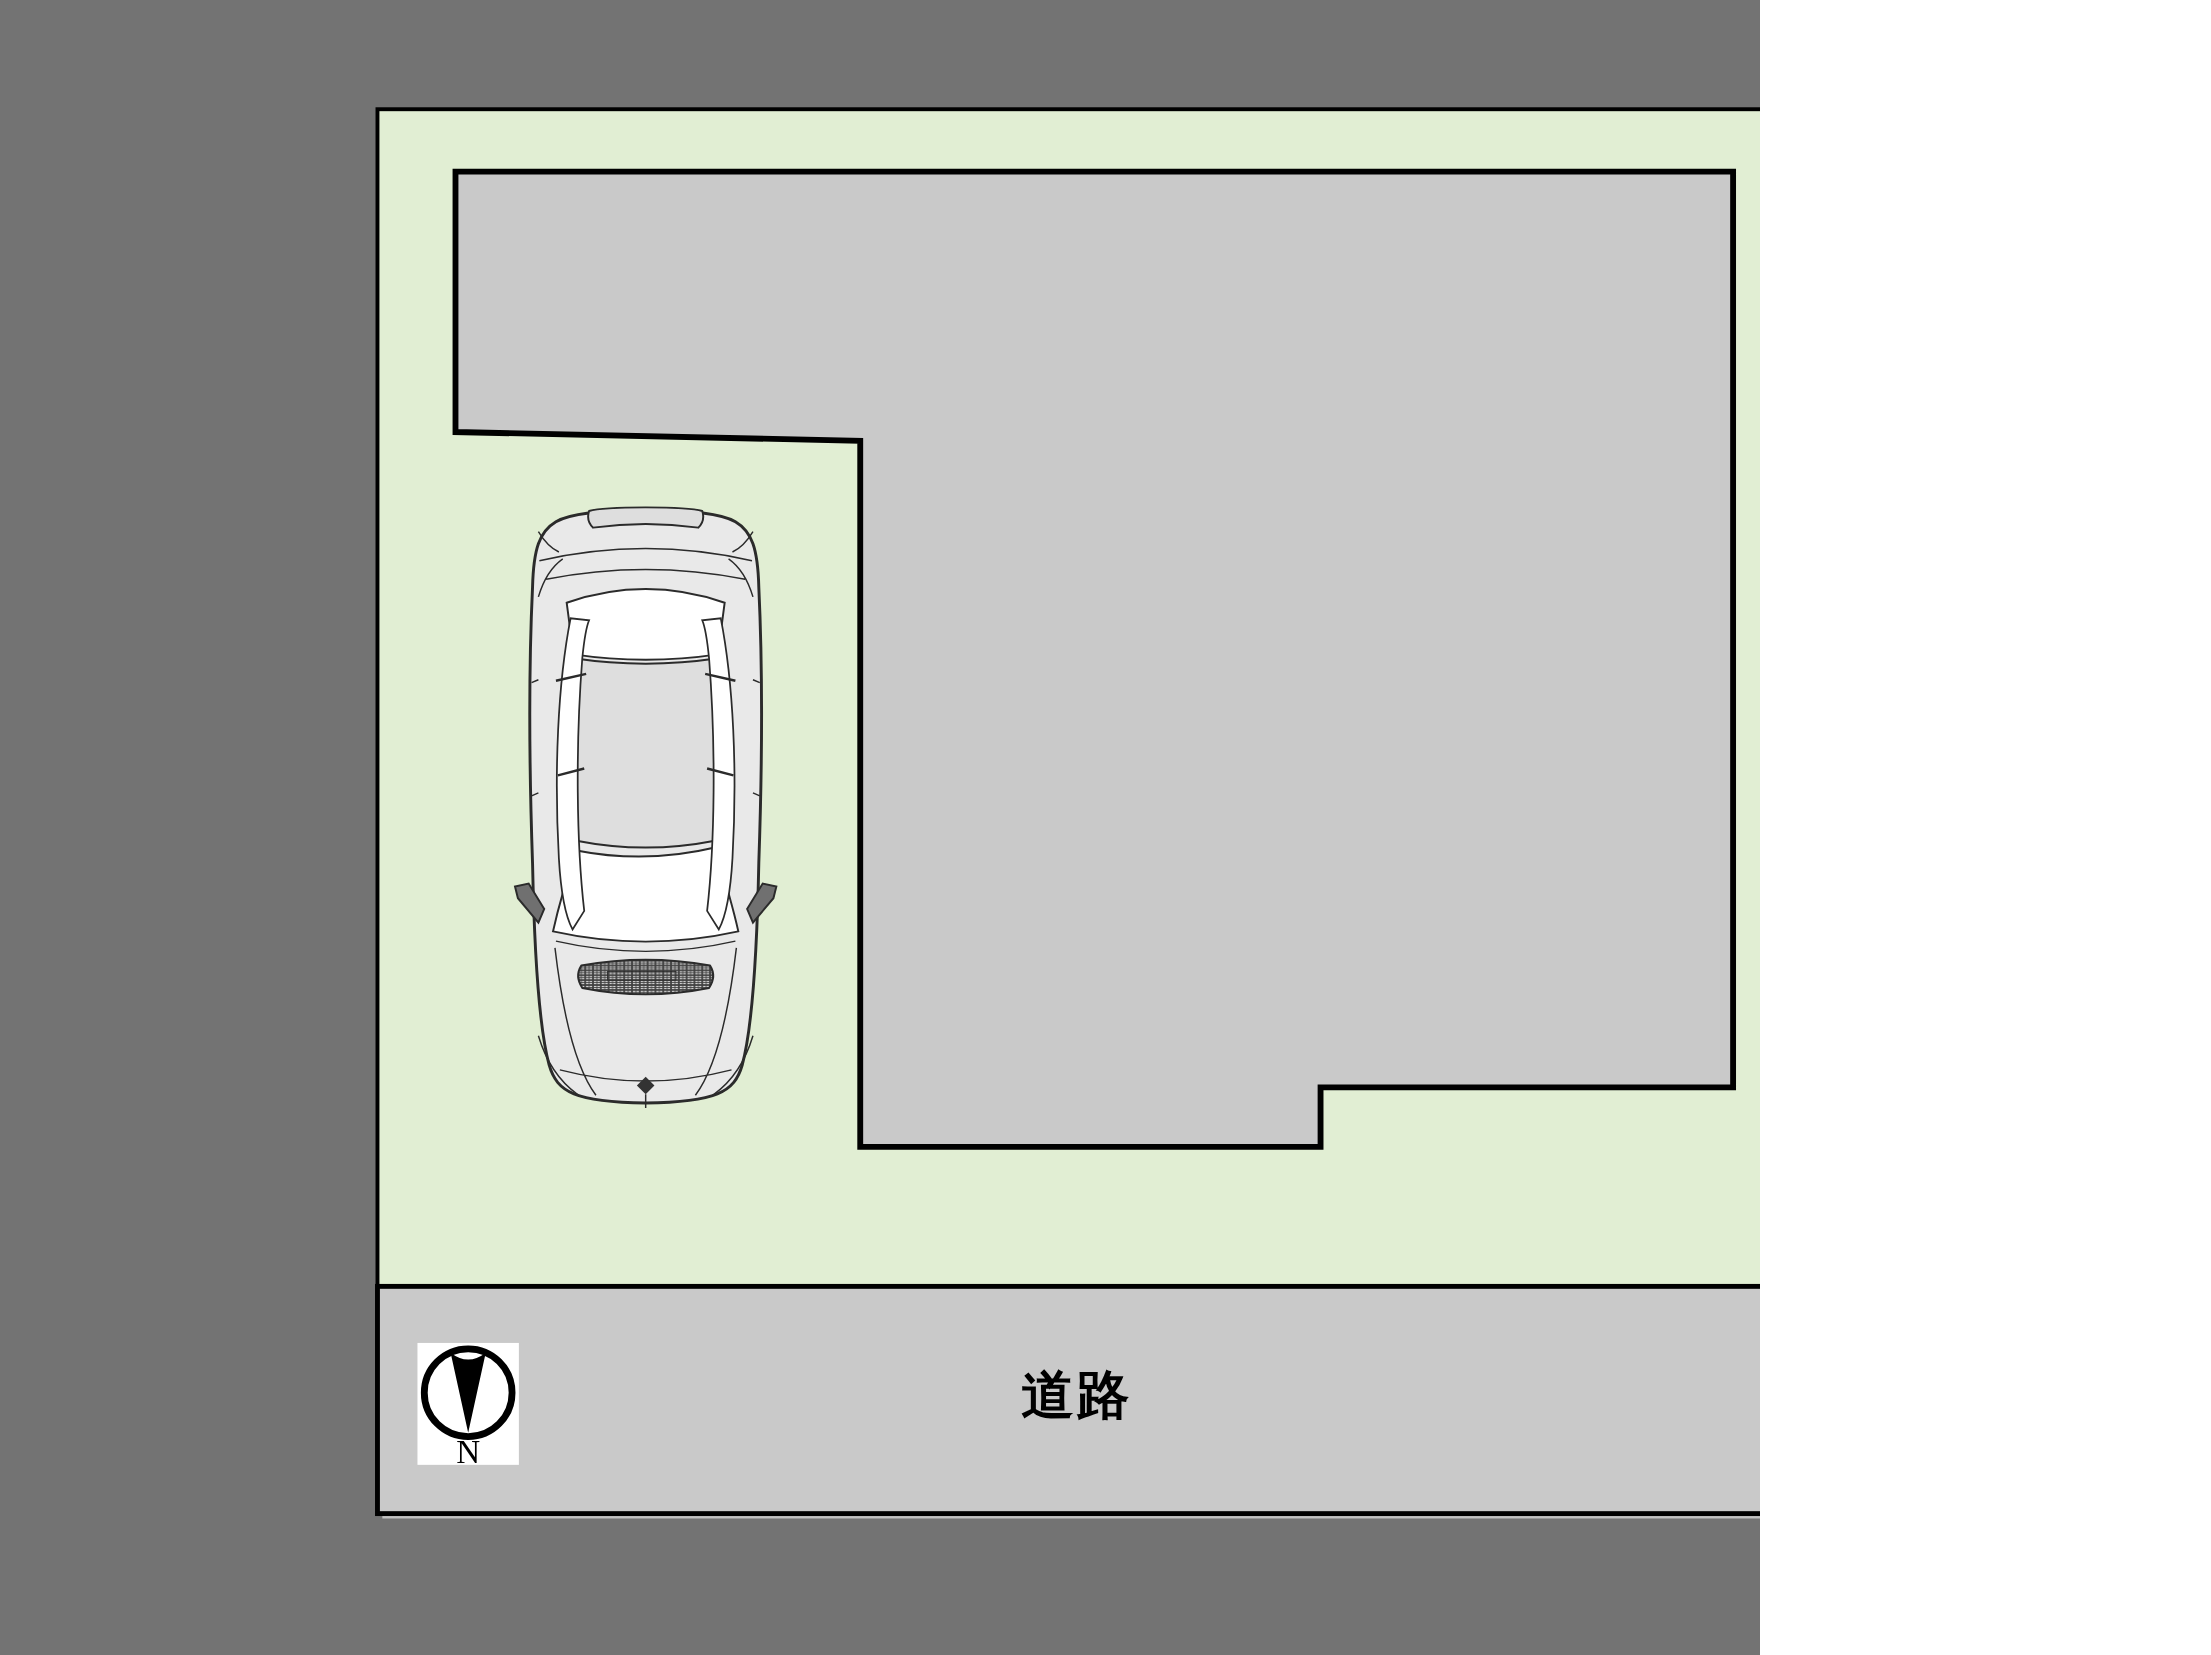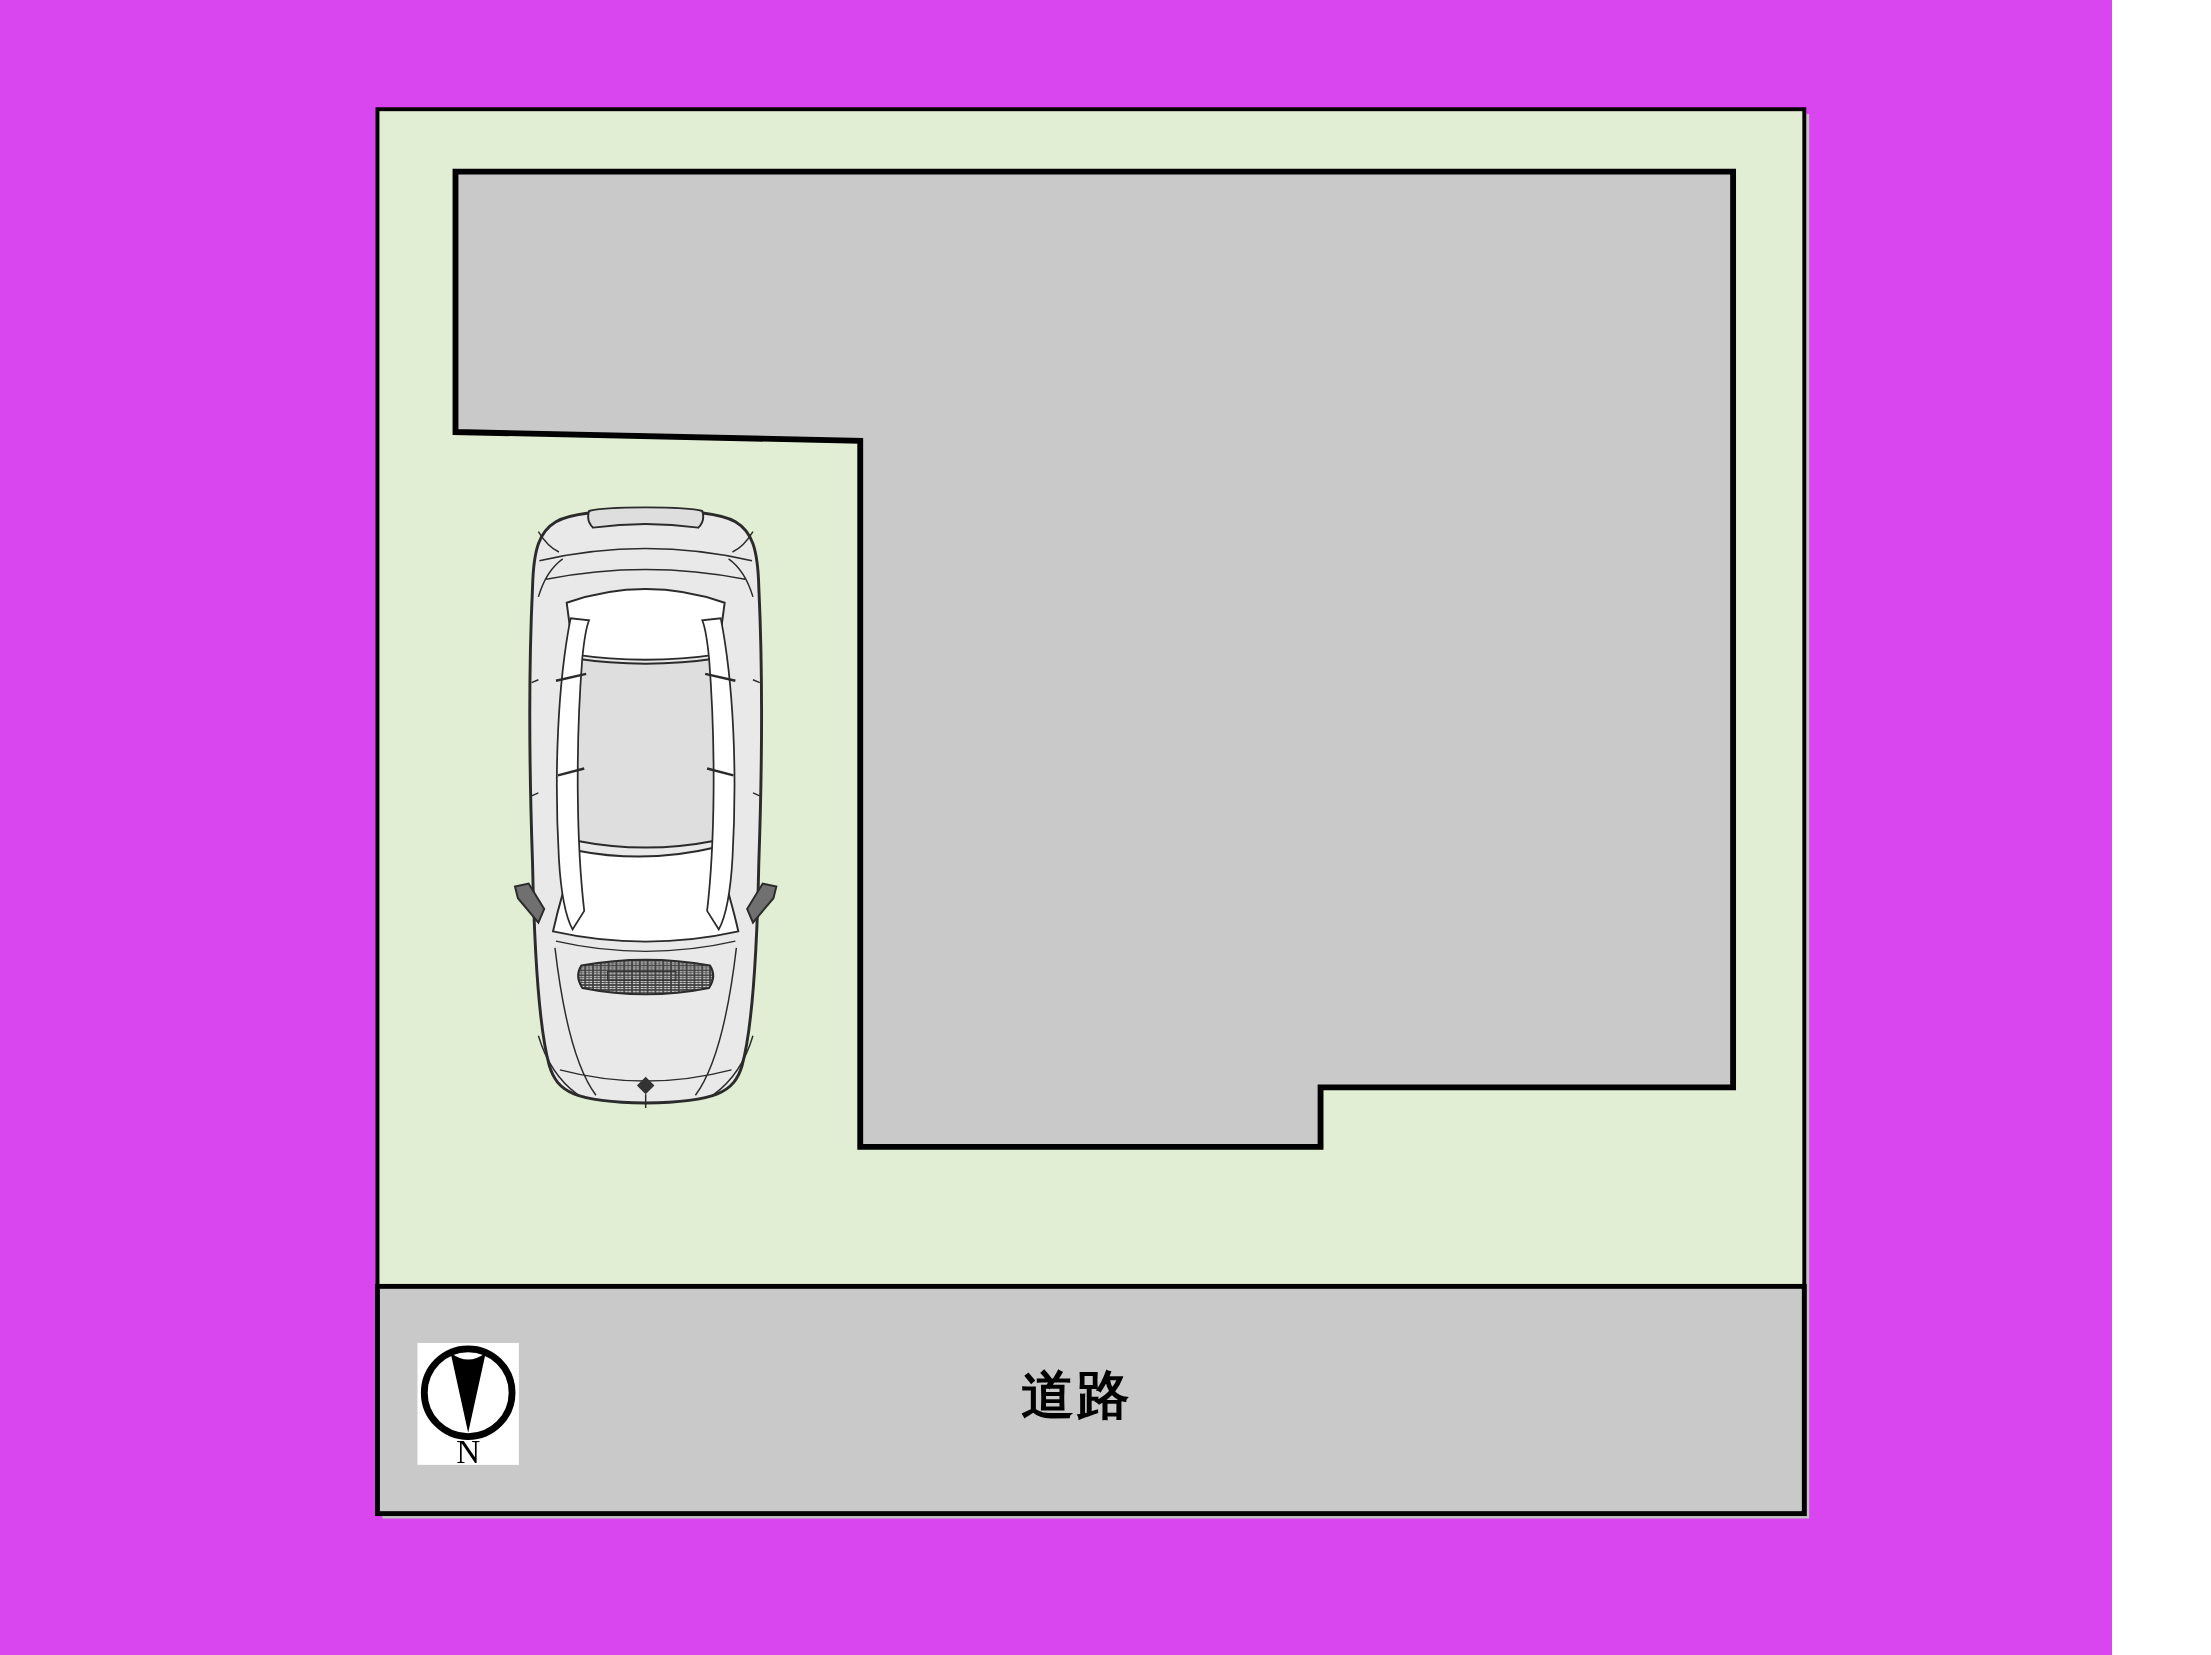--- a/index.html
+++ b/index.html
@@ -3,23 +3,23 @@
 <meta charset="utf-8">
 <style>
   html, body {
     margin: 0;
     padding: 0;
     background: #ffffff;
     font-family: "Liberation Serif", "DejaVu Serif", serif;
   }
   .canvas {
     position: relative;
-    width: 2112px;
+    width: 1760px;
     height: 1656px;
-    background: #d946ef;
+    background: #737373;
     overflow: hidden;
   }
   .canvas svg { display: block; }
   text { user-select: none; }
   .road-label {
     font-family: "Liberation Serif", "DejaVu Serif", serif;
     font-weight: bold;
     font-size: 54px;
     letter-spacing: 3px;
   }

